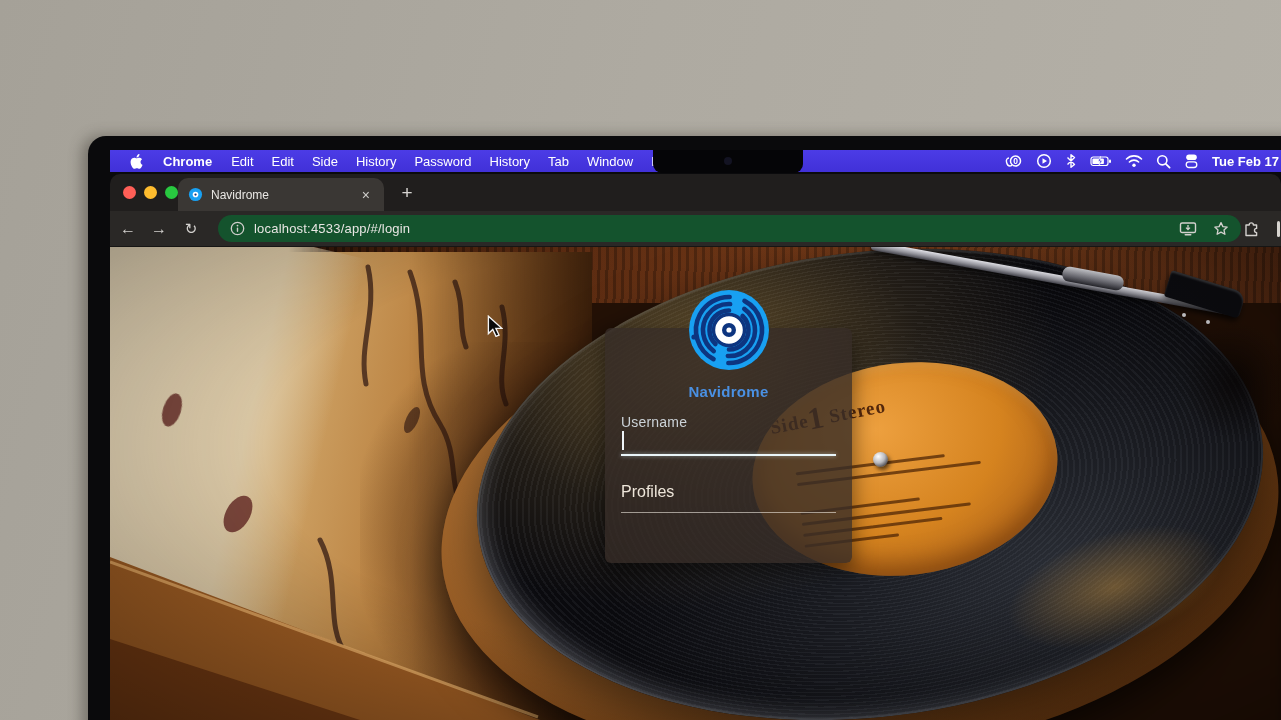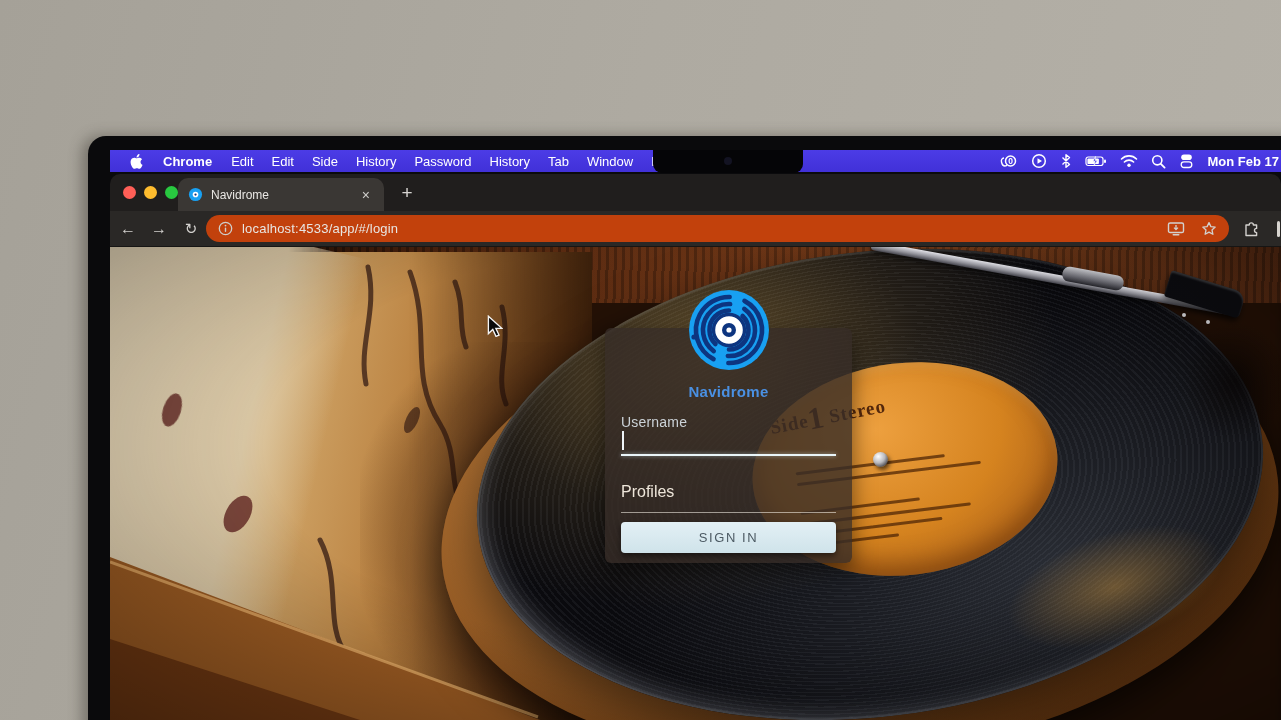--- a/index.html
+++ b/index.html
@@ -47,22 +47,22 @@
   .tab-title { color:#e9e7e4; font-size:12px; margin-left:8px; flex:1; }
   .tab-close { color:#cfcecb; font-size:14px; line-height:1; padding:2px 4px; }
   .newtab { position:absolute; left:282px; top:4px; width:30px; height:30px;
     color:#d6d4d1; font-size:19px; display:flex; align-items:center; justify-content:center; }
 
   .toolbar { position:absolute; left:0; top:61px; width:1171px; height:36px;
     background:#2a2826; border-bottom:1px solid #161514; }
   .nav-btn { position:absolute; top:7px; width:22px; height:22px; color:#d3d1ce;
     font-size:16px; display:flex; align-items:center; justify-content:center; }
   .b-back{left:7px}.b-fwd{left:38px}.b-reload{left:70px; font-size:15px;}
-  .omnibox { position:absolute; left:96px; top:4px; width:1023px; height:27px;
-    background:#c2410c; border-radius:14px; display:flex; align-items:center;
+  .omnibox { position:absolute; left:108px; top:4px; width:1023px; height:27px;
+    background:#14532d; border-radius:14px; display:flex; align-items:center;
     padding:0 12px; }
   .url { color:#e8e6e3; font-size:13px; margin-left:9px; letter-spacing:.2px; }
   .omni-right { position:absolute; right:12px; top:0; height:27px; display:flex;
     align-items:center; gap:16px; }
   .ext-ico { position:absolute; left:1133px; top:9px; }
   .profile-sliver { position:absolute; right:1px; top:10px; width:3px; height:16px;
     background:#d8d5d0; border-radius:2px; }
 
   
   .content { position:absolute; left:0; top:97px; width:1171px; height:473px;
@@ -226,21 +226,21 @@
                 <circle cx="6.3" cy="6.3" r="4.6" fill="none" stroke="#fff" stroke-width="1.6"></circle>
                 <line x1="9.8" y1="9.8" x2="13.6" y2="13.6" stroke="#fff" stroke-width="1.8" stroke-linecap="round"></line>
               </svg>
           </span>
           <span class="mb-ico">
             <svg width="15" height="16" viewBox="0 0 15 16">
                 <rect x="2.2" y="1.5" width="10.6" height="5.6" rx="2.8" fill="#fff"></rect>
                 <rect x="2.2" y="8.9" width="10.6" height="5.6" rx="2.8" fill="none" stroke="#fff" stroke-width="1.3"></rect>
               </svg>
           </span>
-          <span class="mb-date">Mon Feb 17</span>
+          <span class="mb-date">Tue Feb 17</span>
         </div>
         <div class="notch">
           <div class="cam"></div>
         </div>
       </div>
 
       <div class="tabstrip">
         <div class="lights">
           <div class="light l-red"></div>
           <div class="light l-yellow"></div>
@@ -348,21 +348,20 @@
 
         <div class="card">
           <div class="nd-title">Navidrome</div>
           <div class="fld-label-sm">Username</div>
           <div class="caret"></div>
           <div style="position:absolute; left:20px; top:102px; width:208px; height:22px; color:#fff; font-size:14px;"></div>
           <div class="uline u-user"></div>
           <div class="fld-label-lg">Profiles</div>
           <div style="position:absolute; left:20px; top:160px; width:208px; height:22px; color:#fff; font-size:14px;"></div>
           <div class="uline u-pass"></div>
-          <div class="signin">SIGN IN</div>
         </div>
 
         <svg class="nd-logo" viewBox="0 0 84 84">
           <circle cx="42" cy="42" r="40" fill="#18a0f2"></circle>
           <g fill="none" stroke="#0d3580" stroke-width="4.6" stroke-linecap="round">
             <circle cx="42" cy="42" r="33" stroke-dasharray="88 120" transform="rotate(118 42 42)"></circle>
             <circle cx="42" cy="42" r="33" stroke-dasharray="88 120" transform="rotate(-62 42 42)"></circle>
             <circle cx="42" cy="42" r="26" stroke-dasharray="66 98" transform="rotate(126 42 42)"></circle>
             <circle cx="42" cy="42" r="26" stroke-dasharray="66 98" transform="rotate(-54 42 42)"></circle>
             <circle cx="42" cy="42" r="19.5" stroke-dasharray="46 77" transform="rotate(134 42 42)"></circle>

